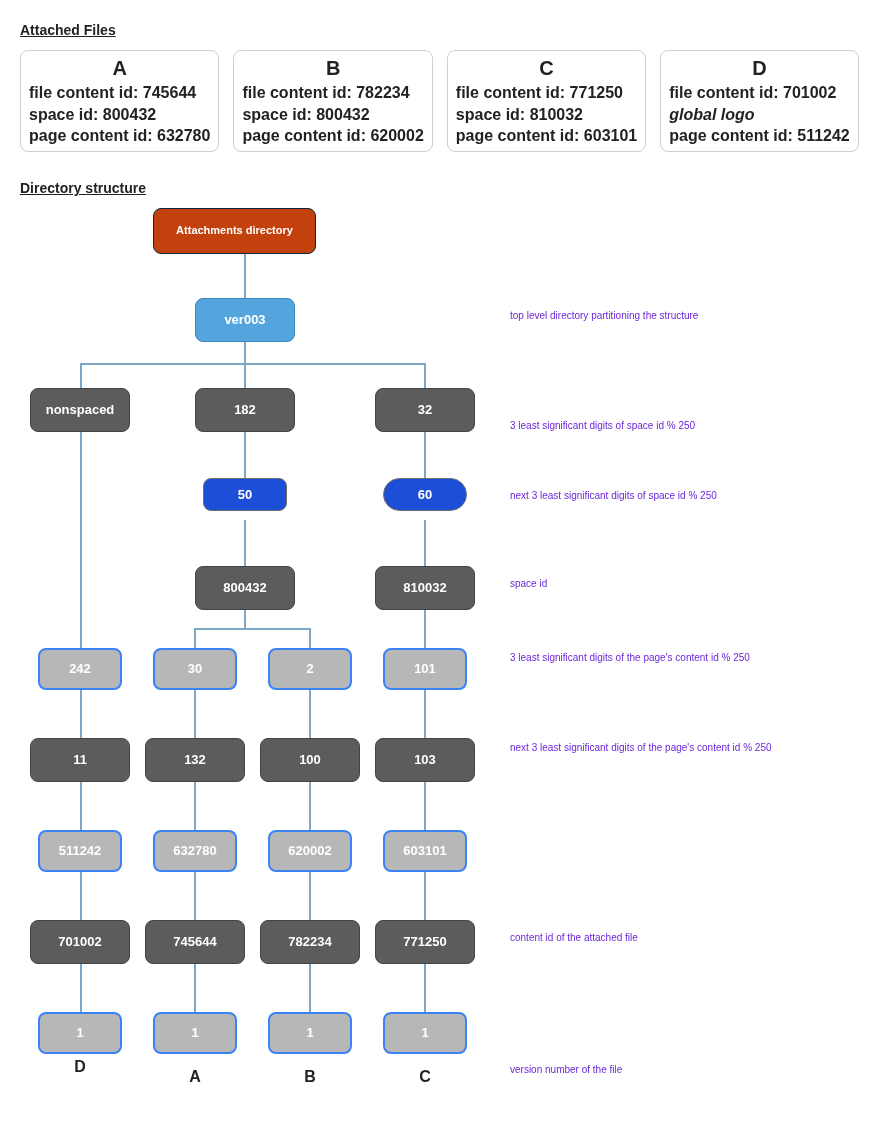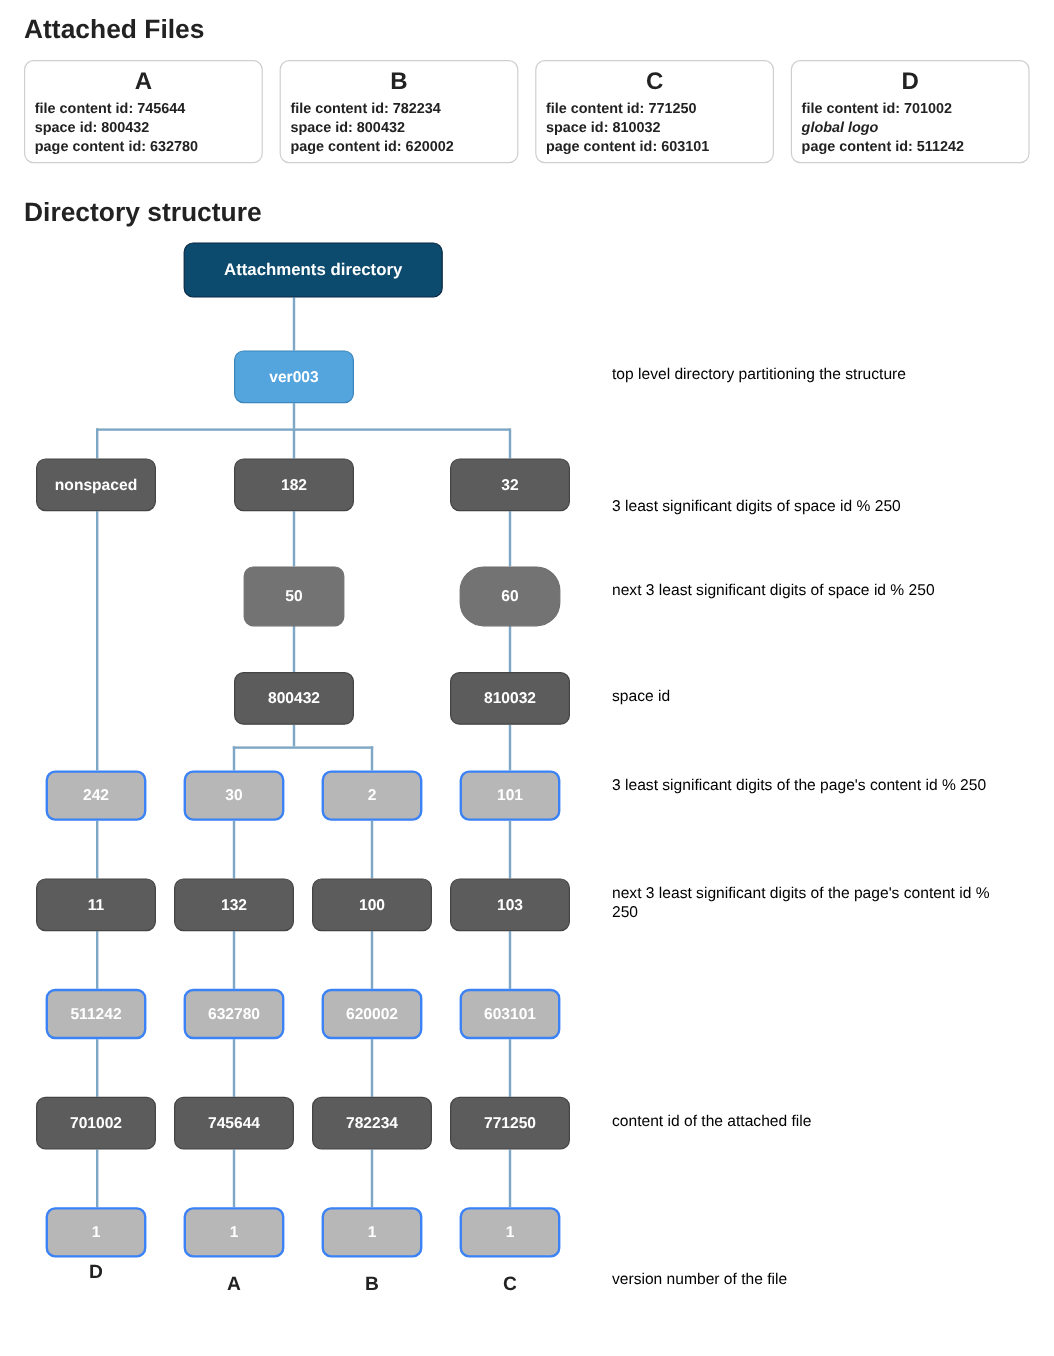--- a/index.html
+++ b/index.html
@@ -8,23 +8,24 @@
     background: #ffffff;
     font-family: Arial, Helvetica, sans-serif;
     color: #222;
     width: 878px;
   }
   .page {
     padding: 10px 20px 40px 20px;
     box-sizing: border-box;
   }
   h2.section-title {
-    font-size: 22px;
-    font-weight: 700;
-    margin: 2px 0 12px 0;
+    font-size: 14px;
+    font-weight: 700;
+    margin: 12px 0 12px 0;
+    text-decoration: underline;
   }
   
   .files-row {
     display: flex;
     gap: 14px;
     margin-bottom: 28px;
   }
   .file-card {
     border: 1px solid #cfcfcf;
     border-radius: 8px;
@@ -32,21 +33,21 @@
     padding: 6px 8px 4px 8px;
     box-sizing: border-box;
   }
   .file-letter {
     text-align: center;
     font-size: 20px;
     font-weight: 700;
     margin-bottom: 2px;
   }
   .file-line {
-    font-size: 12px;
+    font-size: 16px;
     font-weight: 700;
     line-height: 1.35;
     white-space: nowrap;
   }
   .file-line .italic {
     font-style: italic;
   }
   
   .diagram-area {
     position: relative;
@@ -59,35 +60,35 @@
     box-sizing: border-box;
     display: flex;
     align-items: center;
     justify-content: center;
     font-weight: 700;
     font-size: 13px;
     text-align: center;
     color: #ffffff;
     padding: 2px 4px;
   }
-  .root-node     { background:#0c4a6e; border:1px solid #082944; width:216px; height:46px; font-size:14px; line-height:1.2; }
+  .root-node     { background:#c2410c; border:1px solid #082944; width:163px; height:46px; font-size:11px; line-height:1.2; }
   .ver-node      { background:#54a4de; border:1px solid #3b86bb; width:100px; height:44px; }
   .dark-node     { background:#5c5c5c; border:1px solid #444444; width:100px; height:44px; }
-  .mid-node      { background:#737373; border:1px solid #6f6f6f; width:84px;  height:50px; }
+  .mid-node      { background:#1d4ed8; border:1px solid #6f6f6f; width:84px;  height:33px; }
   .light-node    { background:#b7b7b7; border:2px solid #3b82f6; width:84px;  height:42px; }
   .conn {
     position: absolute;
     background: #7ea7c5;
   }
   .conn.v { width: 2px; }
   .conn.h { height: 2px; }
   .desc {
     position: absolute;
-    font-size: 13px;
-    color: #000000;
+    font-size: 10px;
+    color: #6d28d9;
     left: 490px;
     width: 330px;
     line-height: 1.25;
   }
   .col-label {
     position: absolute;
     font-size: 16px;
     font-weight: 700;
     color: #222;
     text-align: center;

